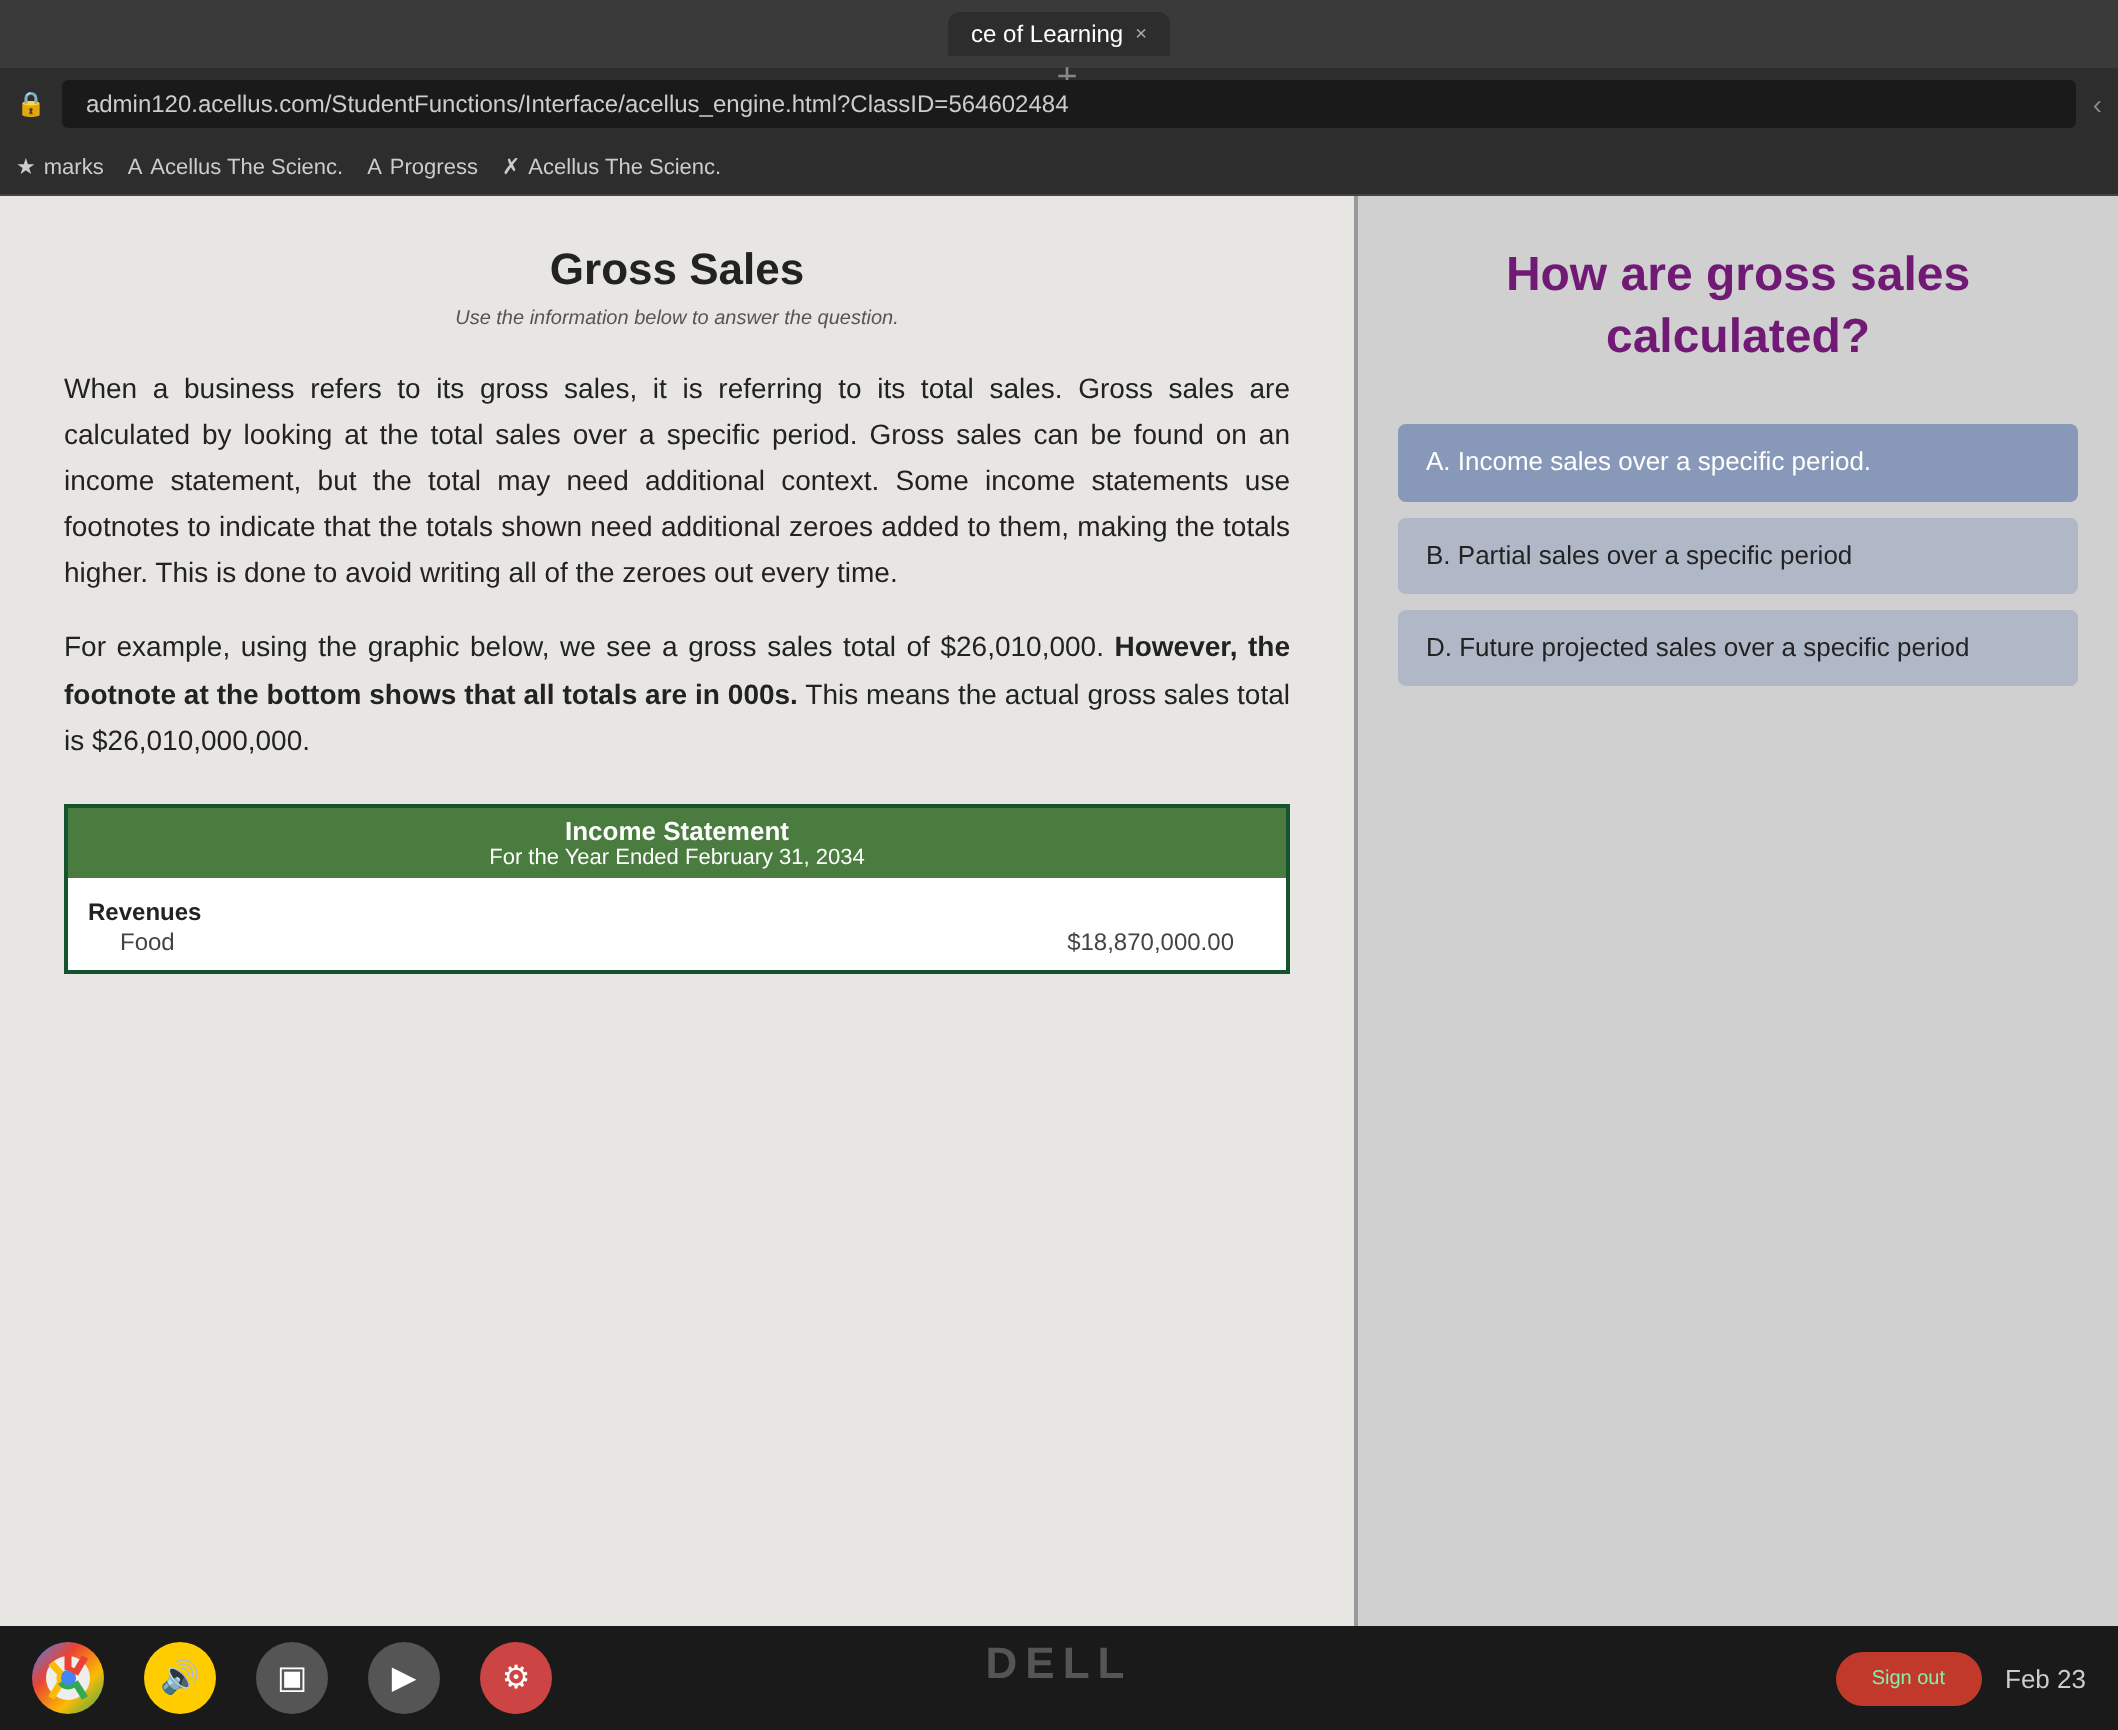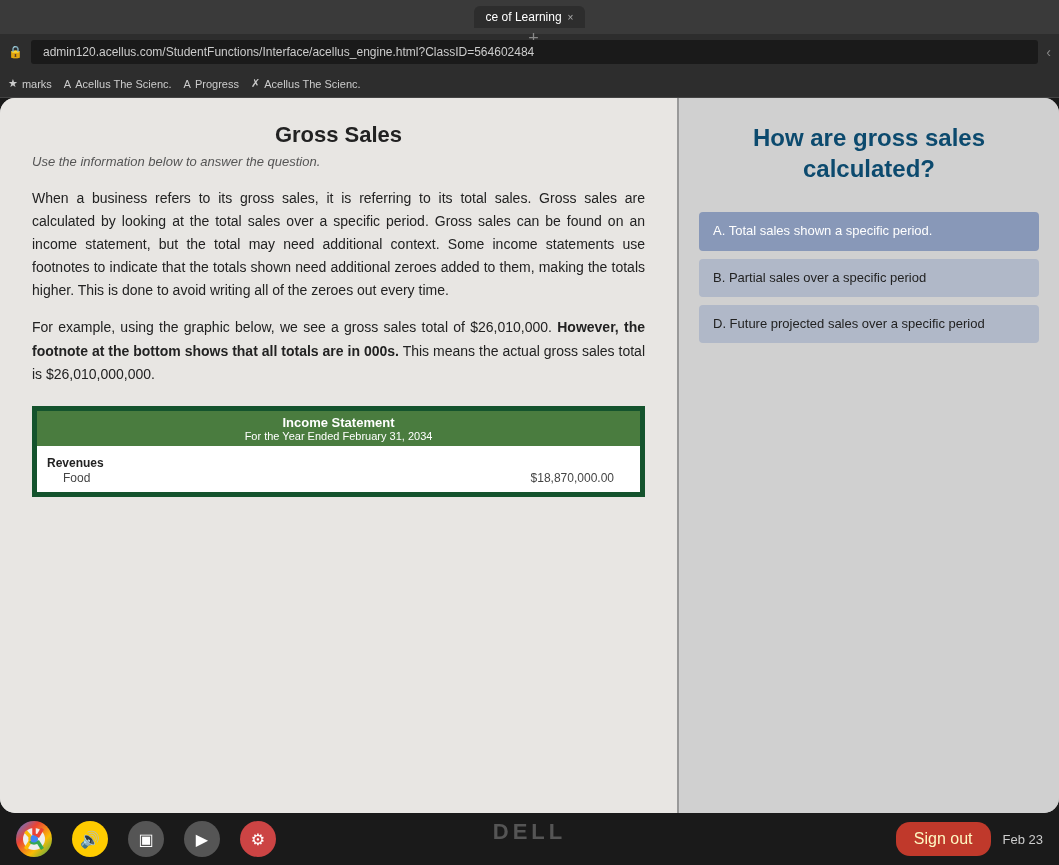--- a/index.html
+++ b/index.html
@@ -105,44 +105,43 @@
     .bookmark-item .bm-icon {
       font-size: 11px;
     }
 
     
     .main-content {
       flex: 1;
       display: flex;
       background: #c8c8c8;
       overflow: hidden;
-      border-radius: 15px;
     }
 
     
     .left-panel {
       flex: 1;
       background: #e8e6e3;
       padding: 24px 32px 16px 32px;
       overflow-y: auto;
       border-right: 2px solid #999;
     }
 
     .panel-title {
       font-size: 22px;
       font-weight: bold;
       color: #222;
       text-align: center;
       margin-bottom: 6px;
     }
 
     .panel-subtitle {
-      font-size: 13px;
+      font-size: 10px;
       color: #555;
-      text-align: left;
+      text-align: center;
       font-style: italic;
       margin-bottom: 18px;
     }
 
     .panel-body {
       font-size: 14px;
       color: #222;
       line-height: 1.65;
       text-align: justify;
       margin-bottom: 20px;
@@ -151,21 +150,21 @@
     .panel-body p {
       margin-bottom: 14px;
     }
 
     .panel-body strong {
       font-weight: bold;
     }
 
     
     .income-statement {
-      border: 5px solid #14532d;
+      border: 2px solid #14532d;
       background: #fff;
       font-size: 12px;
       width: 100%;
     }
 
     .income-header {
       background: #4a7c3f;
       color: #fff;
       text-align: center;
       padding: 4px;
@@ -206,21 +205,21 @@
       padding: 24px 20px;
       display: flex;
       flex-direction: column;
       align-items: center;
       flex-shrink: 0;
     }
 
     .question-title {
       font-size: 24px;
       font-weight: bold;
-      color: #0c4a6e;
+      color: #701a75;
       text-align: center;
       margin-bottom: 28px;
       line-height: 1.3;
     }
 
     .answer-option {
       width: 100%;
       background: #b0b8c8;
       border: none;
       border-radius: 4px;
@@ -273,24 +272,24 @@
     .taskbar-icon.settings { background: #c44; color: #fff; }
 
     .taskbar-right {
       display: flex;
       align-items: center;
       gap: 12px;
     }
 
     .sign-out-btn {
       background: #c0392b;
-      color: #fef9c3;
+      color: #86efac;
       border: none;
       padding: 8px 18px;
-      font-size: 16px;
+      font-size: 10px;
       border-radius: 14px;
       cursor: pointer;
       font-weight: 500;
     }
 
     .taskbar-date {
       color: #ccc;
       font-size: 13px;
       white-space: nowrap;
     }
@@ -369,21 +368,21 @@
           <span>Food</span>
           <span>$18,870,000.00</span>
         </div>
       </div>
     </div>
   </div>
 
   <div class="right-panel">
     <h2 class="question-title">How are gross sales calculated?</h2>
 
-    <button class="answer-option selected">A.  Total sales shown a specific period.</button>
+    <button class="answer-option selected">A.  Income sales over a specific period.</button>
     <button class="answer-option">B.  Partial sales over a specific period</button>
     <button class="answer-option">D.  Future projected sales over a specific period</button>
   </div>
 
 </div>
 
 <div class="taskbar">
   <div class="taskbar-left">
     <div class="taskbar-icon chrome">
       <svg width="22" height="22" viewBox="0 0 22 22">

